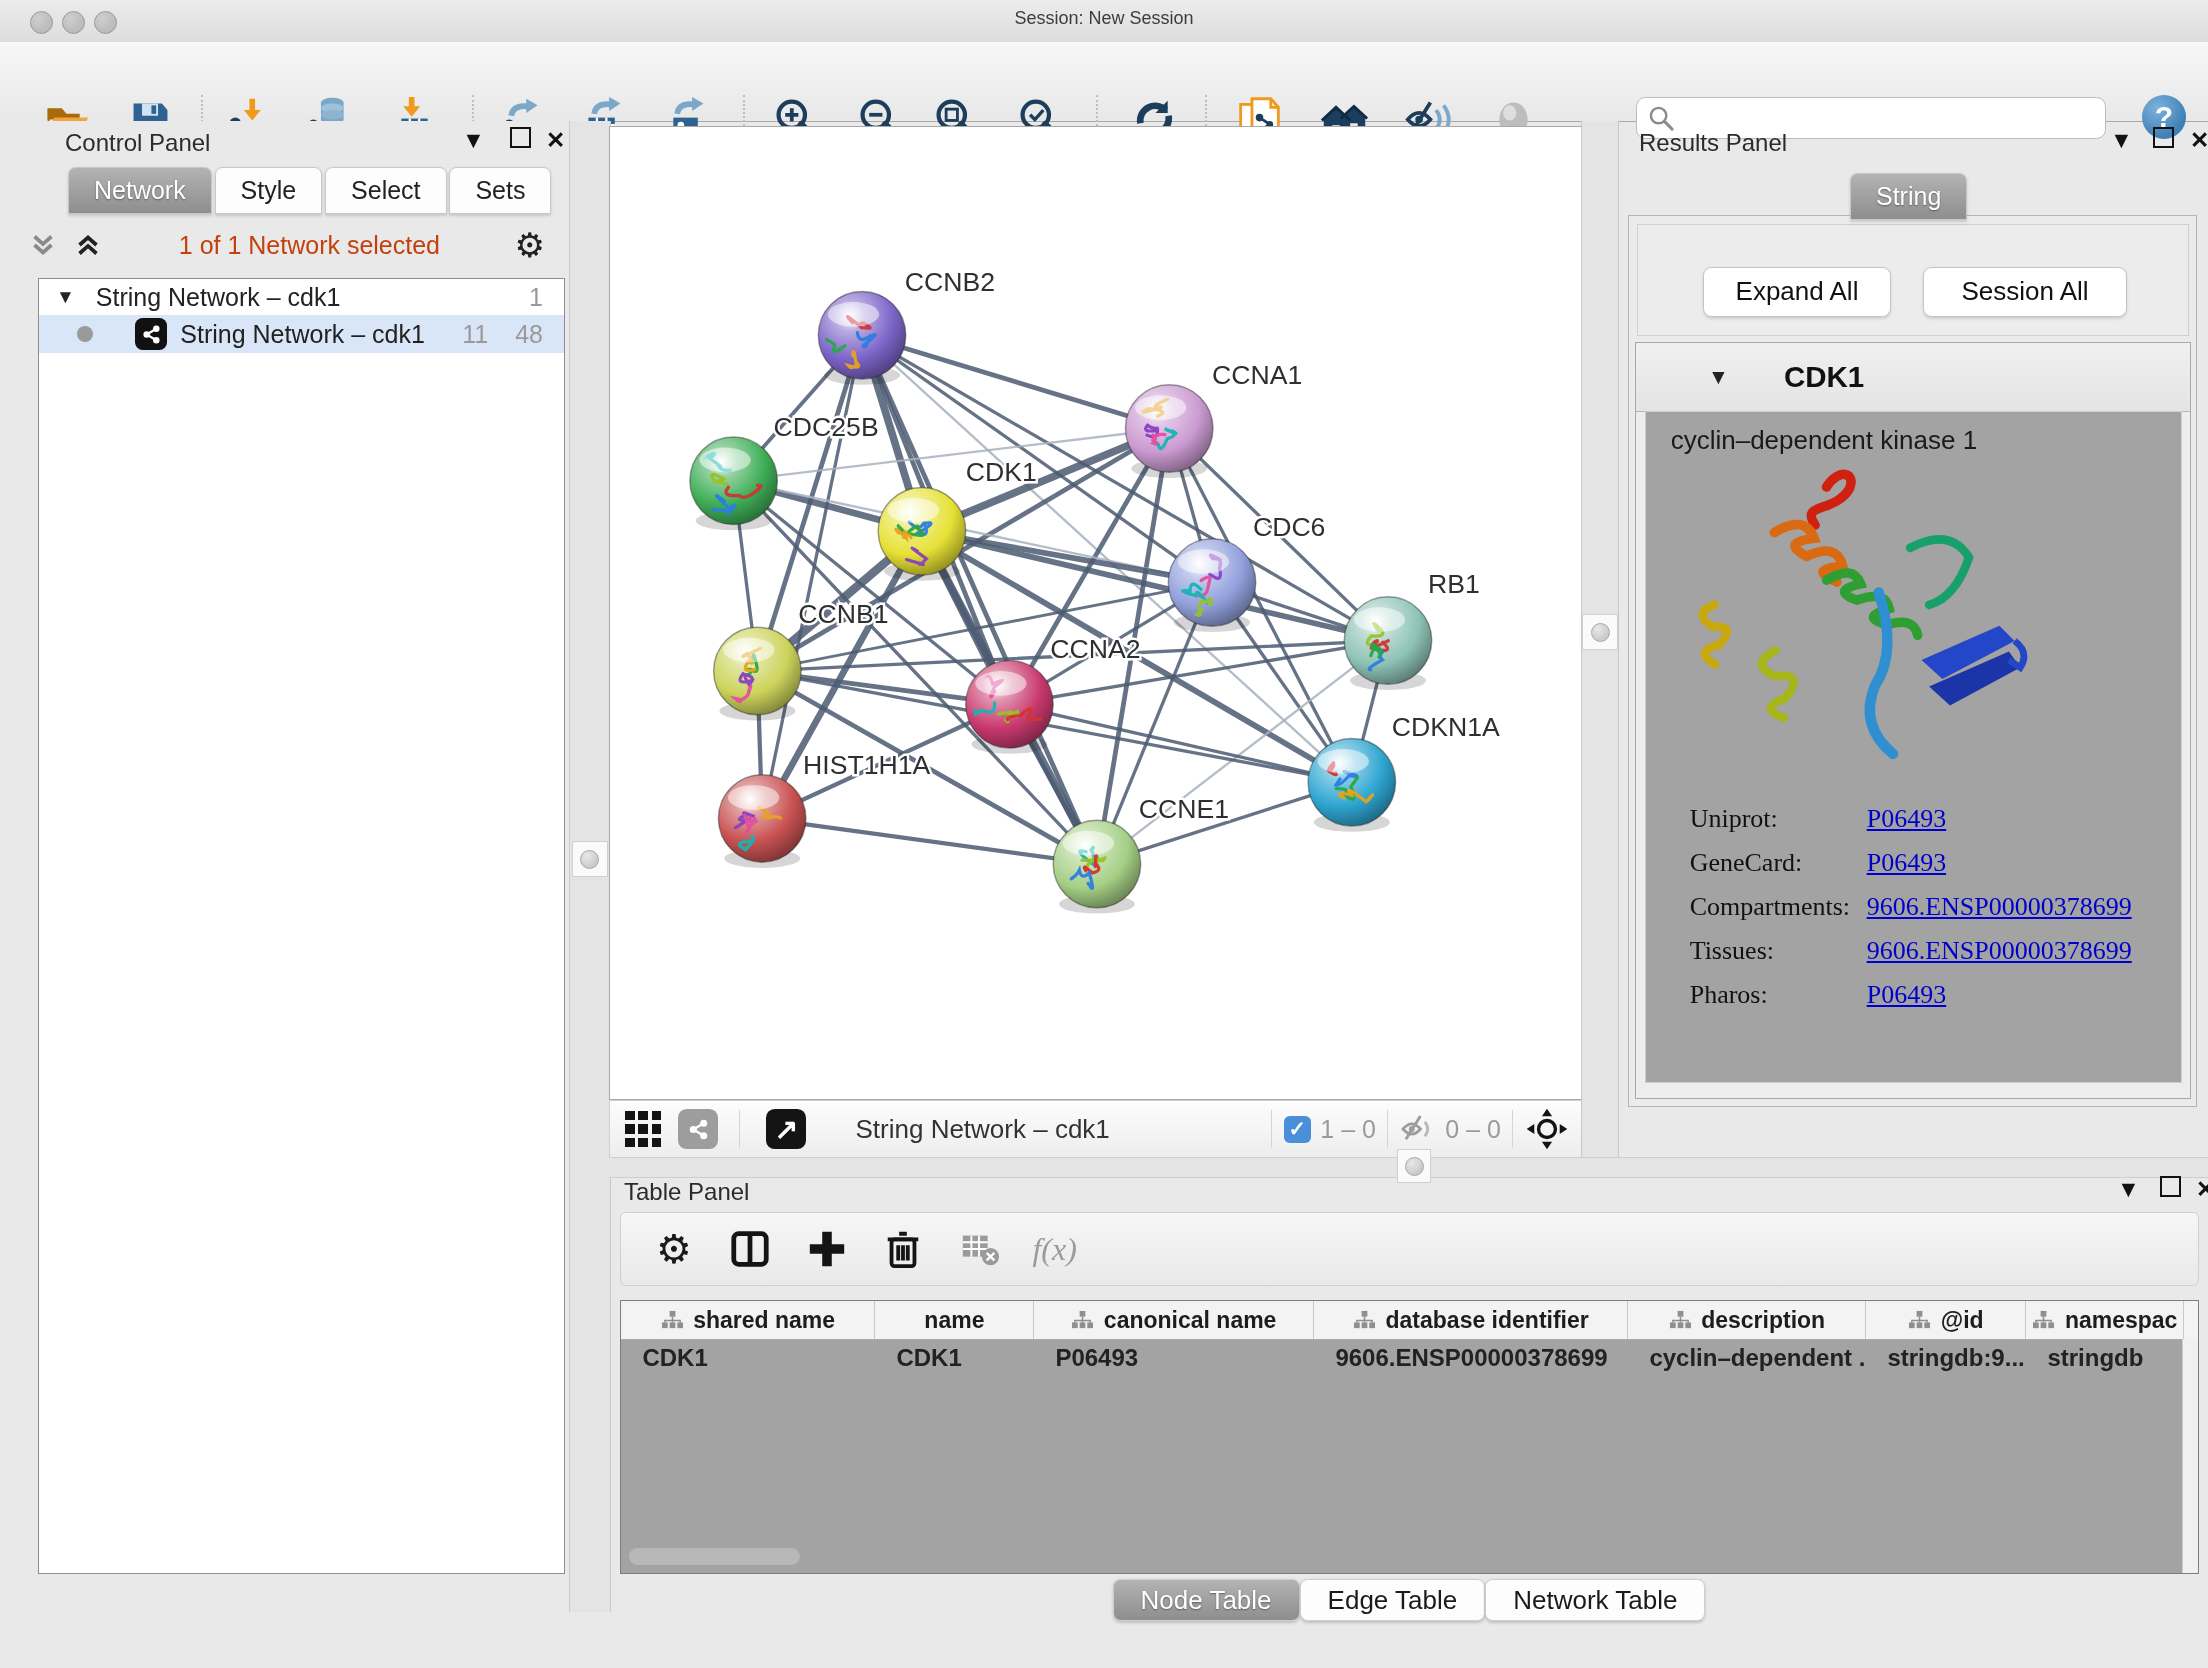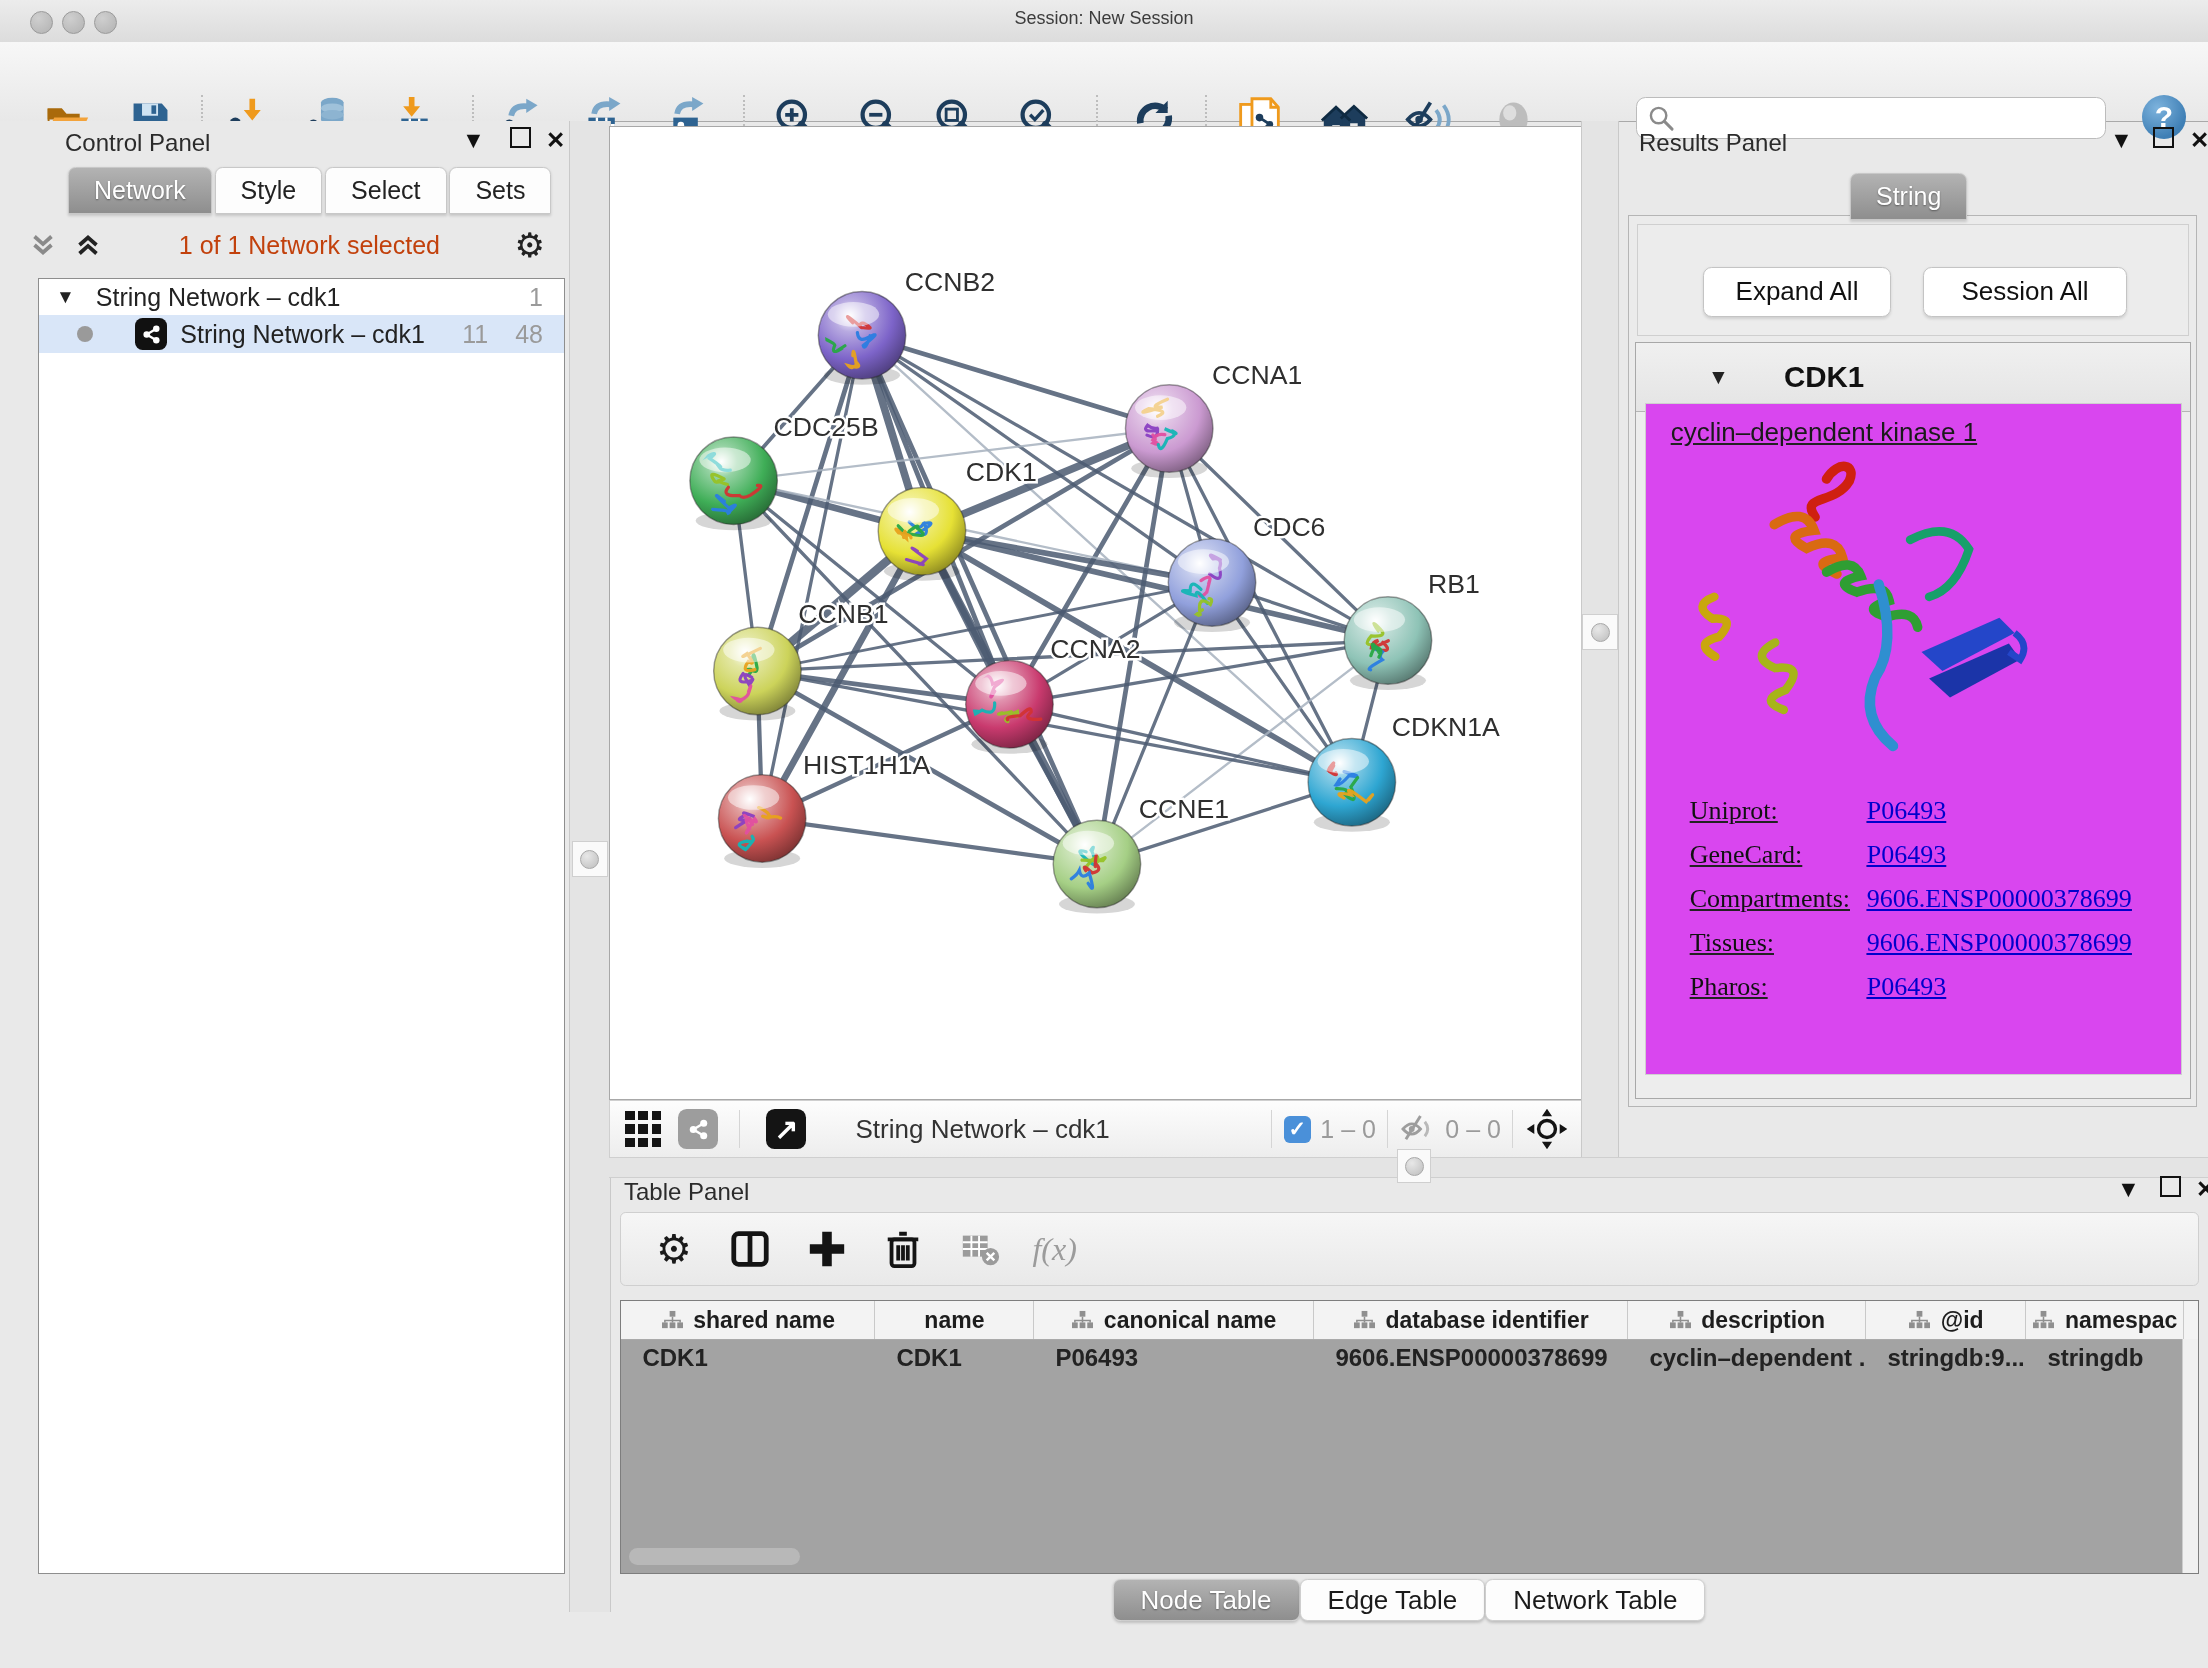--- a/index.html
+++ b/index.html
@@ -56,21 +56,21 @@
           display:flex;align-items:center;justify-content:center;}
   .handle i{width:17px;height:17px;border-radius:50%;background:radial-gradient(circle at 35% 30%,#e8e8e8,#bdbdbd);border:1px solid #a8a8a8;}
   
   #results-panel{left:1617px;top:121px;width:592px;height:1036px;}
   #rp-card{position:absolute;left:11.4px;top:94px;width:567px;height:890px;background:#ebebeb;border:1px solid #b5b5b5;}
   .white-btn{background:#fff;border:1px solid #c4c4c4;border-radius:8.6px;font-size:26px;color:#111;
              display:flex;align-items:center;justify-content:center;box-shadow:0 1.9px 2.9px rgba(0,0,0,.12);}
   #rp-section{position:absolute;left:5.7px;top:126px;width:554px;height:755px;border:1px solid #a8a8a8;background:#ededed;}
   #rp-sec-head{height:68px;background:linear-gradient(#f0f0f0,#e4e4e4);border-bottom:1px solid #b5b5b5;
                display:flex;align-items:center;}
-  #rp-content{position:absolute;left:8.6px;top:60px;width:535px;height:670px;background:#d946ef;border:1px solid #cfcfcf;text-decoration:underline;}
+  #rp-content{position:absolute;left:8.6px;top:68px;width:535px;height:670px;background:#a3a3a3;border:1px solid #cfcfcf;}
   .serif{font-family:"Liberation Serif",serif;}
   .xl-row{display:flex;height:44px;align-items:center;font-size:26px;}
   .xl-label{width:177px;padding-left:44px;color:#111;}
   .xl-value{color:#0000cc;text-decoration:underline;}
   
   #table-panel{left:609px;top:1176px;width:1600px;height:436px;}
   #tp-toolbar{position:absolute;left:11.4px;top:36px;width:1577px;height:72px;background:linear-gradient(#f6f6f6,#e9e9e9);
               border:1px solid #cfcfcf;border-radius:5.7px;display:flex;align-items:center;}
   .tp-ic{margin-left:28.5px;display:flex;align-items:center;justify-content:center;width:48px;height:48px;}
   #tp-table{position:absolute;left:11.4px;top:124px;width:1577px;height:272px;background:#a3a3a3;border:1.9px solid #7d7d7d;font-weight:bold;}

